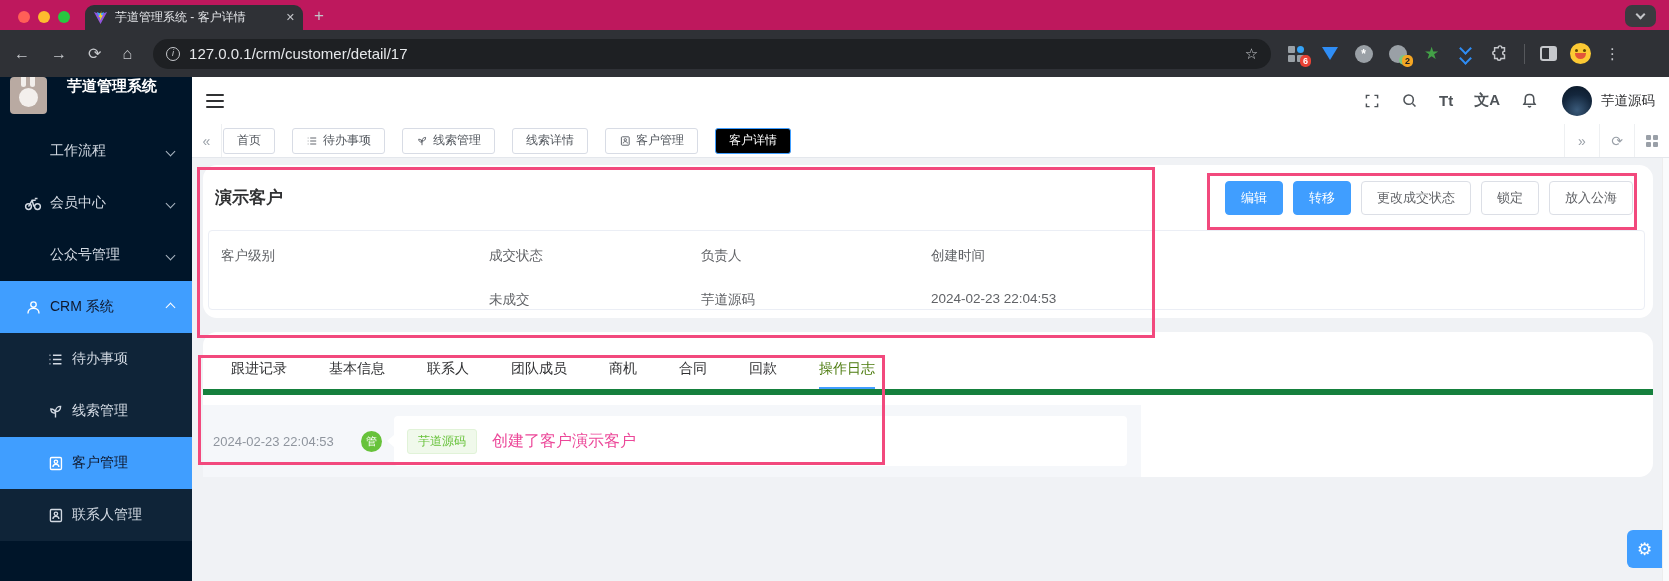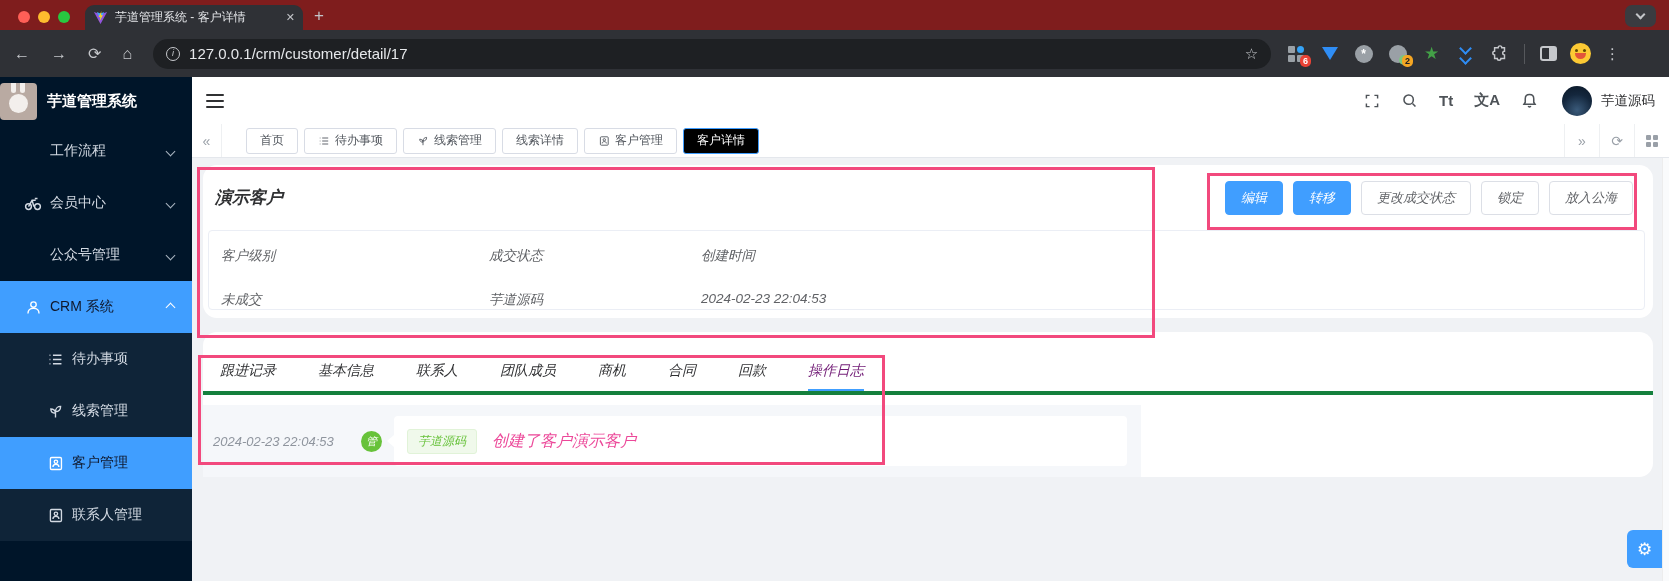--- a/index.html
+++ b/index.html
@@ -1,20 +1,20 @@
 <!DOCTYPE html>
 <html><head>
 <meta charset="utf-8">
 <style>
   * { margin:0; padding:0; box-sizing:border-box; }
   body { background:#000; font-family:"Liberation Sans","DejaVu Sans",sans-serif; }
   .screen { position:relative; width:1669px; height:581px; overflow:hidden; background:#f0f2f5; }
 
   
-  .chrome { position:absolute; left:0; top:0; width:1669px; height:77px; background:#7f1d1d; }
+  .chrome { position:absolute; left:0; top:0; width:1669px; height:77px; background:#be185d; }
   .tabstrip { position:relative; height:30px; }
   .lights { position:absolute; left:18px; top:11px; display:flex; gap:8px; }
   .light { width:12px; height:12px; border-radius:50%; }
   .light.r{background:#ff5f57}.light.y{background:#febc2e}.light.g{background:#28c840}
   .btab { position:absolute; left:85px; top:5px; width:218px; height:25px; background:#2f3136;
           border-radius:9px 9px 0 0; display:flex; align-items:center; padding:0 8px; gap:7px; }
   .btab-title { flex:1; font-size:12px; color:#e3e5e8; white-space:nowrap; overflow:hidden; text-overflow:ellipsis; }
   .btab-close { color:#c3c5c9; font-size:11px; cursor:default; }
   .newtab { position:absolute; left:314px; top:4px; color:#c3c5c9; font-size:17px; line-height:24px; }
   .tabsearch { position:absolute; right:13px; top:5px; width:31px; height:22px; border-radius:7px; background:#3a3b40;
@@ -50,21 +50,21 @@
   .splitic { width:17px; height:15px; border:2px solid #c6c8cc; border-radius:3px; margin-left:15px; position:relative; }
   .splitic::after { content:""; position:absolute; right:0; top:0; width:6px; height:11px; background:#c6c8cc; }
   .emoji { width:21px; height:21px; border-radius:50%; background:#fcc934; margin-left:13px; position:relative; }
   .emoji::before { content:""; position:absolute; left:5px; top:6px; width:3px; height:3px; border-radius:50%;
                    background:#5f4b00; box-shadow:8px 0 0 #5f4b00; }
   .emoji::after { content:""; position:absolute; left:5px; top:10px; width:11px; height:6px; border-radius:0 0 10px 10px; background:#e2543a; }
   .dots { color:#c6c8cc; font-size:15px; margin-left:14px; letter-spacing:0; }
 
   
   .sidebar { position:absolute; left:0; top:77px; width:192px; height:504px; background:#001529; overflow:hidden; }
-  .brand { height:48px; display:flex; align-items:center; gap:10px; padding:0 0; }
+  .brand { height:48px; display:flex; align-items:flex-start; gap:20px; padding:0 10px; }
   .brand-avatar { width:37px; height:37px; border-radius:4px; background:#b9aaa2; position:relative; overflow:hidden; flex:none; }
   .brand-avatar::before { content:""; position:absolute; left:9px; top:11px; width:19px; height:19px; border-radius:50%; background:#f3efec; }
   .brand-avatar::after { content:""; position:absolute; left:11px; top:-2px; width:5px; height:12px; border-radius:4px; background:#f3efec; box-shadow:9px 0 0 #f3efec; }
   .brand-title { color:#fff; font-size:15px; font-weight:bold; white-space:nowrap; }
   .menu { position:absolute; left:0; top:48px; width:100%; }
   .mi { height:52px; display:flex; align-items:center; color:#d3dae3; font-size:14px; padding-left:24px; position:relative; }
   .mi .micon { width:18px; height:18px; margin-right:8px; flex:none; display:flex; align-items:center; justify-content:center; }
   .mi.noicon { padding-left:50px; }
   .mi.sub { background:#0f2438; padding-left:46px; }
   .mi.active { background:#409eff; color:#0f172a; }
@@ -85,49 +85,49 @@
   .hdr-avatar { width:30px; height:30px; border-radius:50%; margin-left:24px;
                 background:radial-gradient(circle at 50% 80%, #3a5a7a 0%, #14273d 55%, #0a1726 100%); }
   .hdr-name { font-size:13.5px; color:#303133; margin-left:9px; }
 
   
   .tagsbar { position:absolute; left:192px; top:124px; width:1477px; height:34px; background:#fff;
              border-bottom:1px solid #e4e7ec; display:flex; align-items:center; }
   .tag-side { width:30px; height:100%; display:flex; align-items:center; justify-content:center;
               color:#9aa0a8; font-size:14px; border-right:1px solid #eef0f2; flex:none; }
   .tag-side.rt { border-right:none; border-left:1px solid #eef0f2; width:35px; }
-  .tags { display:flex; align-items:center; gap:6px; margin-left:24px; flex:1; }
+  .tags { display:flex; align-items:center; gap:17px; margin-left:1px; flex:1; }
   .tag { height:26px; display:flex; align-items:center; gap:5px; padding:0 13px; border:1px solid #d8dce5;
          border-radius:3px; font-size:12px; color:#51565d; background:#fff; white-space:nowrap; }
   .tag svg { stroke:#51565d; fill:none; stroke-width:1.5; }
   .tag.active { background:#000000; border-color:#409eff; color:#fff; }
   .gridic { display:grid; grid-template-columns:5px 5px; grid-template-rows:5px 5px; gap:2px; }
   .gridic span { background:#9aa0a8; border-radius:1px; }
 
   
   .main { position:absolute; left:192px; top:158px; width:1477px; height:423px; background:#f0f2f5; }
   .scrolltrack { position:absolute; right:0; top:0; width:7px; height:100%; background:#fafbfc; border-left:1px solid #ededed; }
 
-  .card { position:absolute; background:#fff; border-radius:14px;font-style:italic; }
+  .card { position:absolute; background:#fff; border-radius:14px; }
   .card1 { left:11px; top:7px; width:1450px; height:153px; }
   .card1-head { height:65px; display:flex; align-items:center; padding:0 20px 0 12px; }
   .cust-name { font-size:17px; font-weight:bold; color:#303133; }
   .btns { margin-left:auto; display:flex; gap:10px; }
   .btn { height:28px; padding:16px 15px; border-radius:4px; font-size:13px; display:flex; align-items:center;
          background:#fff; border:1px solid #dcdfe6; color:#606266; white-space:nowrap; }
   .btn.primary { background:#409eff; border-color:#409eff; color:#fff; }
   .descbox { position:absolute; left:5px; right:8px; top:65px; height:80px; border:1px solid #ebeef5; border-radius:4px; }
   .descgrid { display:grid; grid-template-columns:268px 212px 230px 1fr; row-gap:26px; padding:16px 0 0 12px; }
   .dlabel { font-size:13.5px; color:#606266; }
   .dvalue { font-size:13.5px; color:#606266; min-height:16px; }
 
   .card2 { left:11px; top:174px; width:1450px; height:145px; }
-  .ctabs { height:63px; display:flex; align-items:flex-end; gap:42px; padding-left:17px; border-bottom:4px solid #15803d; }
+  .ctabs { height:63px; display:flex; align-items:flex-end; gap:42px; padding-left:28px; border-bottom:6px solid #15803d; }
   .ctab { font-size:14px; color:#303133; padding-bottom:11px; position:relative; white-space:nowrap; }
-  .ctab.active { color:#701a75; }
+  .ctab.active { color:#4d7c0f; }
   .ctab.active::after { content:""; position:absolute; left:0; right:0; bottom:0; height:2px; background:#409eff; }
   .logrow { position:absolute; left:0; top:73px; width:938px; height:72px; background:#f5f7fa; display:flex; align-items:center; }
   .log-time { font-size:13px; color:#8f959e; margin-left:10px; width:142px; flex:none; }
   .log-badge { width:21px; height:21px; border-radius:50%; background:#67c23a; color:#fff; font-size:11px;
                display:flex; align-items:center; justify-content:center; margin-left:6px; flex:none; }
   .log-arrow { width:0; height:0; border:6px solid transparent; border-right:7px solid #fff; border-left:none; margin-left:5px; }
   .log-bubble { width:733px; height:50px; background:#fff; border-radius:4px; display:flex; align-items:center;
                 padding:0 13px; gap:15px; }
   .log-tag { background:#f0f9eb; border:1px solid #e1f3d8; color:#67c23a; font-size:12px; padding:3px 10px; border-radius:3px; }
   .log-text { font-size:16px; color:#ec4899; }
@@ -378,20 +378,21 @@
           <span class="btn primary">转移</span>
           <span class="btn">更改成交状态</span>
           <span class="btn">锁定</span>
           <span class="btn">放入公海</span>
         </div>
       </div>
       <div class="descbox">
         <div class="descgrid">
           <span class="dlabel">客户级别</span>
           <span class="dlabel">成交状态</span>
+          <span class="dlabel">负责人</span>
           <span class="dlabel">创建时间</span>
           <span class="dvalue"></span>
           <span class="dvalue">未成交</span>
           <span class="dvalue">芋道源码</span>
           <span class="dvalue">2024-02-23 22:04:53</span>
         </div>
       </div>
     </div>
 
     <div class="card card2">

